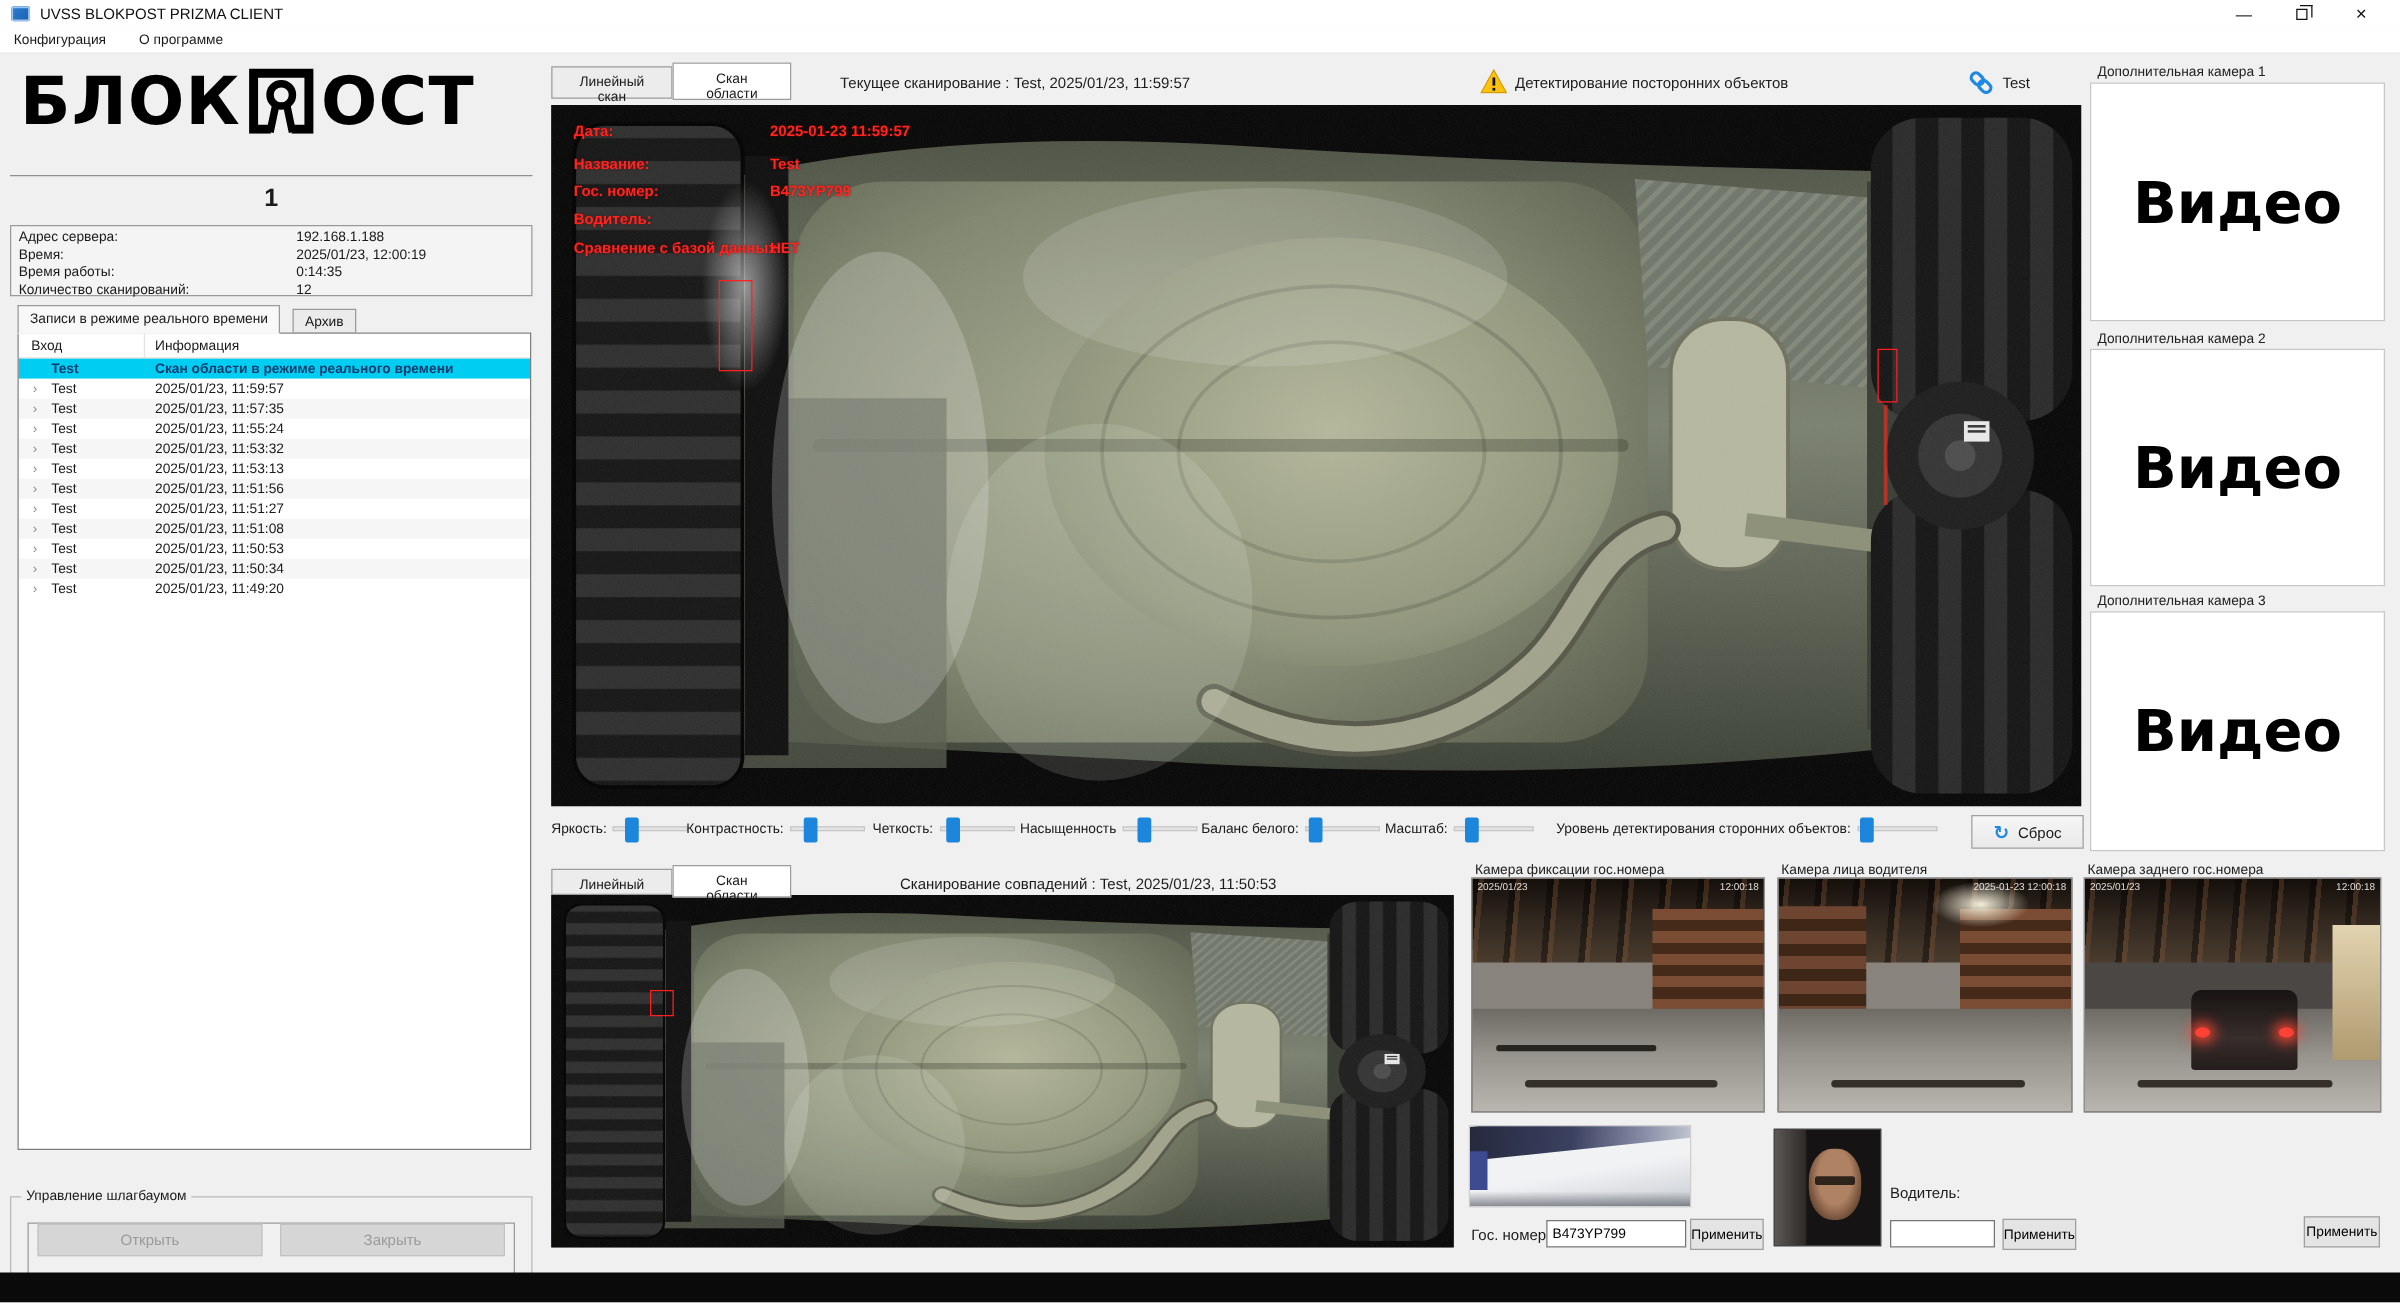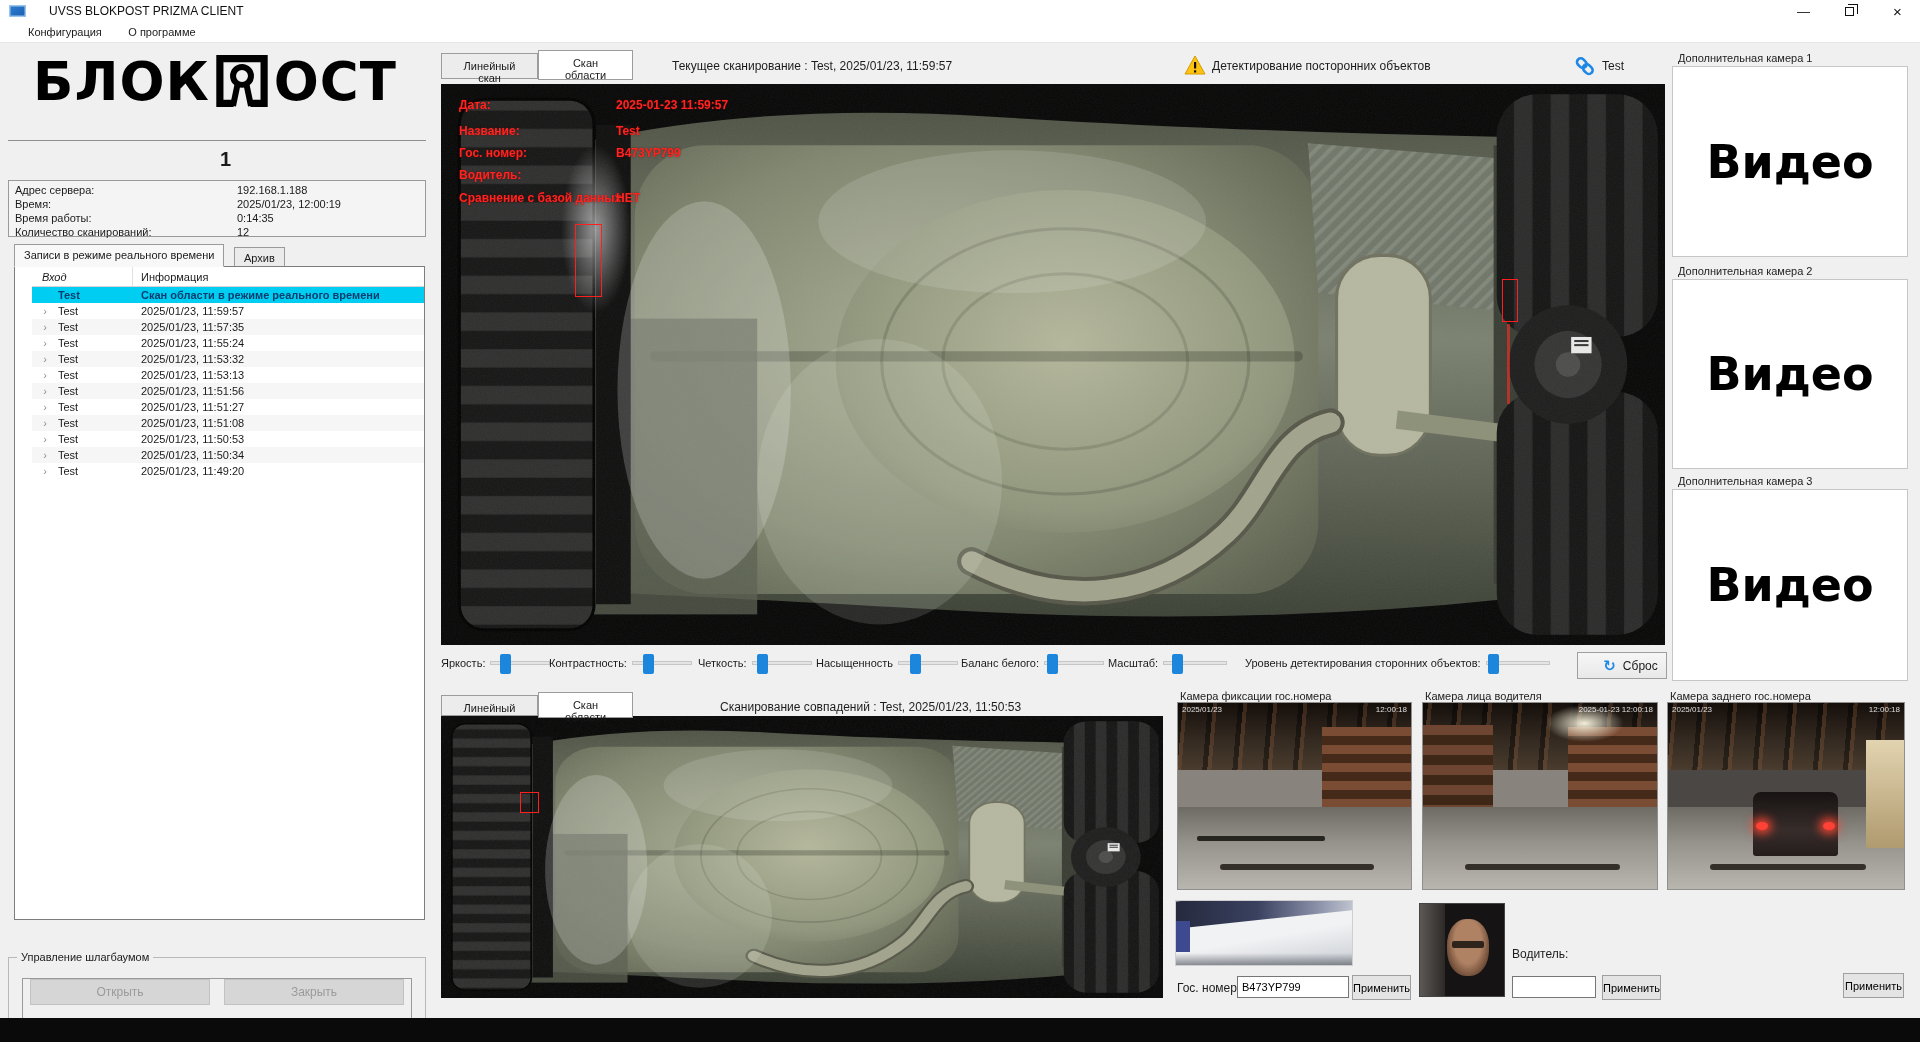--- a/index.html
+++ b/index.html
@@ -1,19 +1,19 @@
 <!DOCTYPE html>
 <html><head>
 <meta charset="utf-8">
 <style>
   * { margin:0; padding:0; box-sizing:border-box; }
   html,body { width:1920px; height:1042px; }
   body { background:#f0f0f0; font-family:"Liberation Sans",sans-serif; color:#1a1a1a; overflow:hidden; }
   #app { position:relative; width:1920px; height:1042px; background:#f0f0f0; }
-  .abs { position:absolute;padding-left:17px; }
+  .abs { position:absolute; }
 
   
   .titlebar { left:0; top:0; width:1920px; height:22px; background:#ffffff; }
   .app-icon { left:9px; top:5px; width:15px; height:12px; background:linear-gradient(135deg,#2e7fd4,#1b5fae); border-radius:2px; box-shadow:inset 0 0 0 1.5px #9cc4ec; }
   .app-title { left:32px; top:4px; font-size:12px; color:#111; }
   .win-btn { top:0; width:46px; height:22px; display:flex; align-items:center; justify-content:center; font-size:13px; color:#111; }
   .restore-glyph { position:relative; width:9px; height:9px; border:1px solid #111; background:#fff; }
   .restore-glyph::before { content:""; position:absolute; left:2px; top:-4px; width:9px; height:9px; border:1px solid #111; border-left:none; border-bottom:none; }
   .menubar { left:0; top:22px; width:1920px; height:21px; background:#ffffff; border-bottom:1px solid #e6e6e6; }
   .menu-item { display:inline-block; padding:4px 11px 0 11px; font-size:11px; height:21px; }
@@ -24,21 +24,21 @@
   .logo-rule { left:8px; top:140px; width:418px; height:1px; background:#8f8f8f; }
   .counter { left:8px; top:148px; width:418px; text-align:center; font-size:20px; font-weight:bold; }
   .infobox { left:8px; top:180px; width:418px; height:57px; border:1px solid #9a9a9a; background:#f4f4f4; font-size:11px; padding:2px 0 0 6px; }
   .info-row { display:flex; height:14px; align-items:center; }
   .info-label { width:222px; }
   .side-tab { position:absolute; font-size:11px; border:1px solid #9a9a9a; padding:4px 9px 0 9px; }
   .tab-real { left:14px; top:244px; height:23px; background:#f8f8f8; border-bottom:1px solid #f8f8f8; z-index:2; }
   .tab-arch { left:234px; top:247px; height:20px; background:#ebebeb; }
   .table { left:14px; top:266px; width:411px; height:654px; border:1px solid #7d7d7d; background:#ffffff; overflow:hidden; }
   .t-head { height:20px; display:flex; font-size:11px; border-bottom:1px solid #d4d4d4; background:#fff; }
-  .th1 { width:101px; padding:4px 0 0 10px; border-right:1px solid #e2e2e2;font-style:italic; }
+  .th1 { width:101px; padding:4px 0 0 10px; border-right:1px solid #e2e2e2; }
   .th2 { flex:1; padding:4px 0 0 8px; }
   .t-row { height:16px; display:flex; align-items:center; font-size:11px; background:#fff; }
   .t-row.alt { background:#f6f6f6; }
   .c-arrow { width:26px; text-align:center; color:#8e8e8e; font-size:11px; }
   .c-in { width:75px; }
   .c-info { flex:1; padding-left:8px; }
   .t-row.sel { background:#00cdf2; font-weight:bold; color:#063d6e; }
   .t-row.sel .c-in { padding-left:26px; width:101px; }
   .barrier { left:8px; top:925px; width:418px; height:76px; border:1px solid #b9b9b9;margin-top:32px; }
   .barrier-title { position:absolute; top:-7px; left:8px; background:#f0f0f0; padding:0 4px; font-size:11px; }

